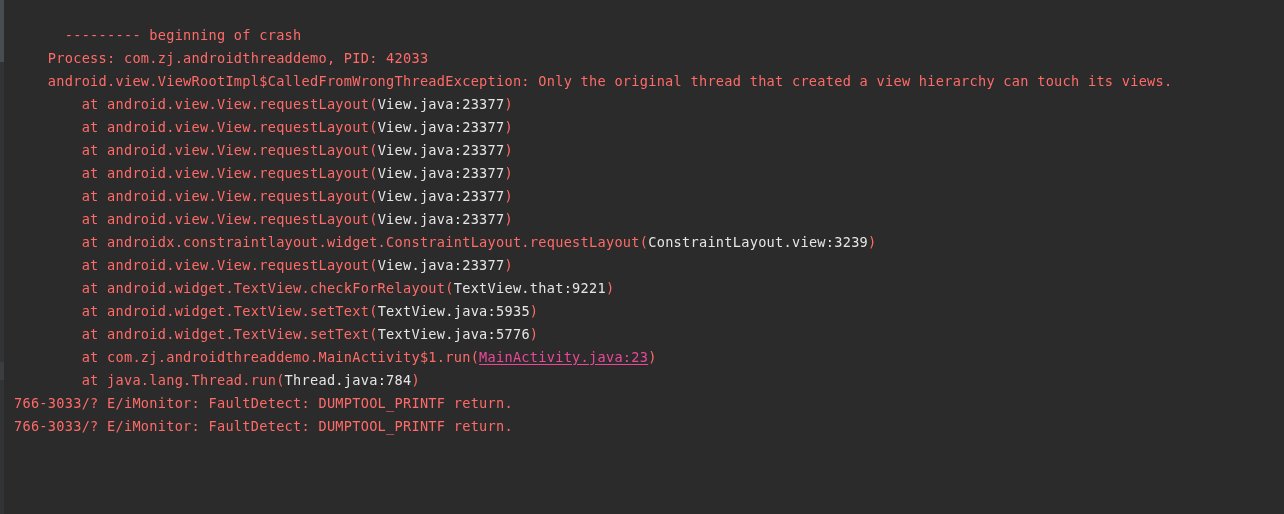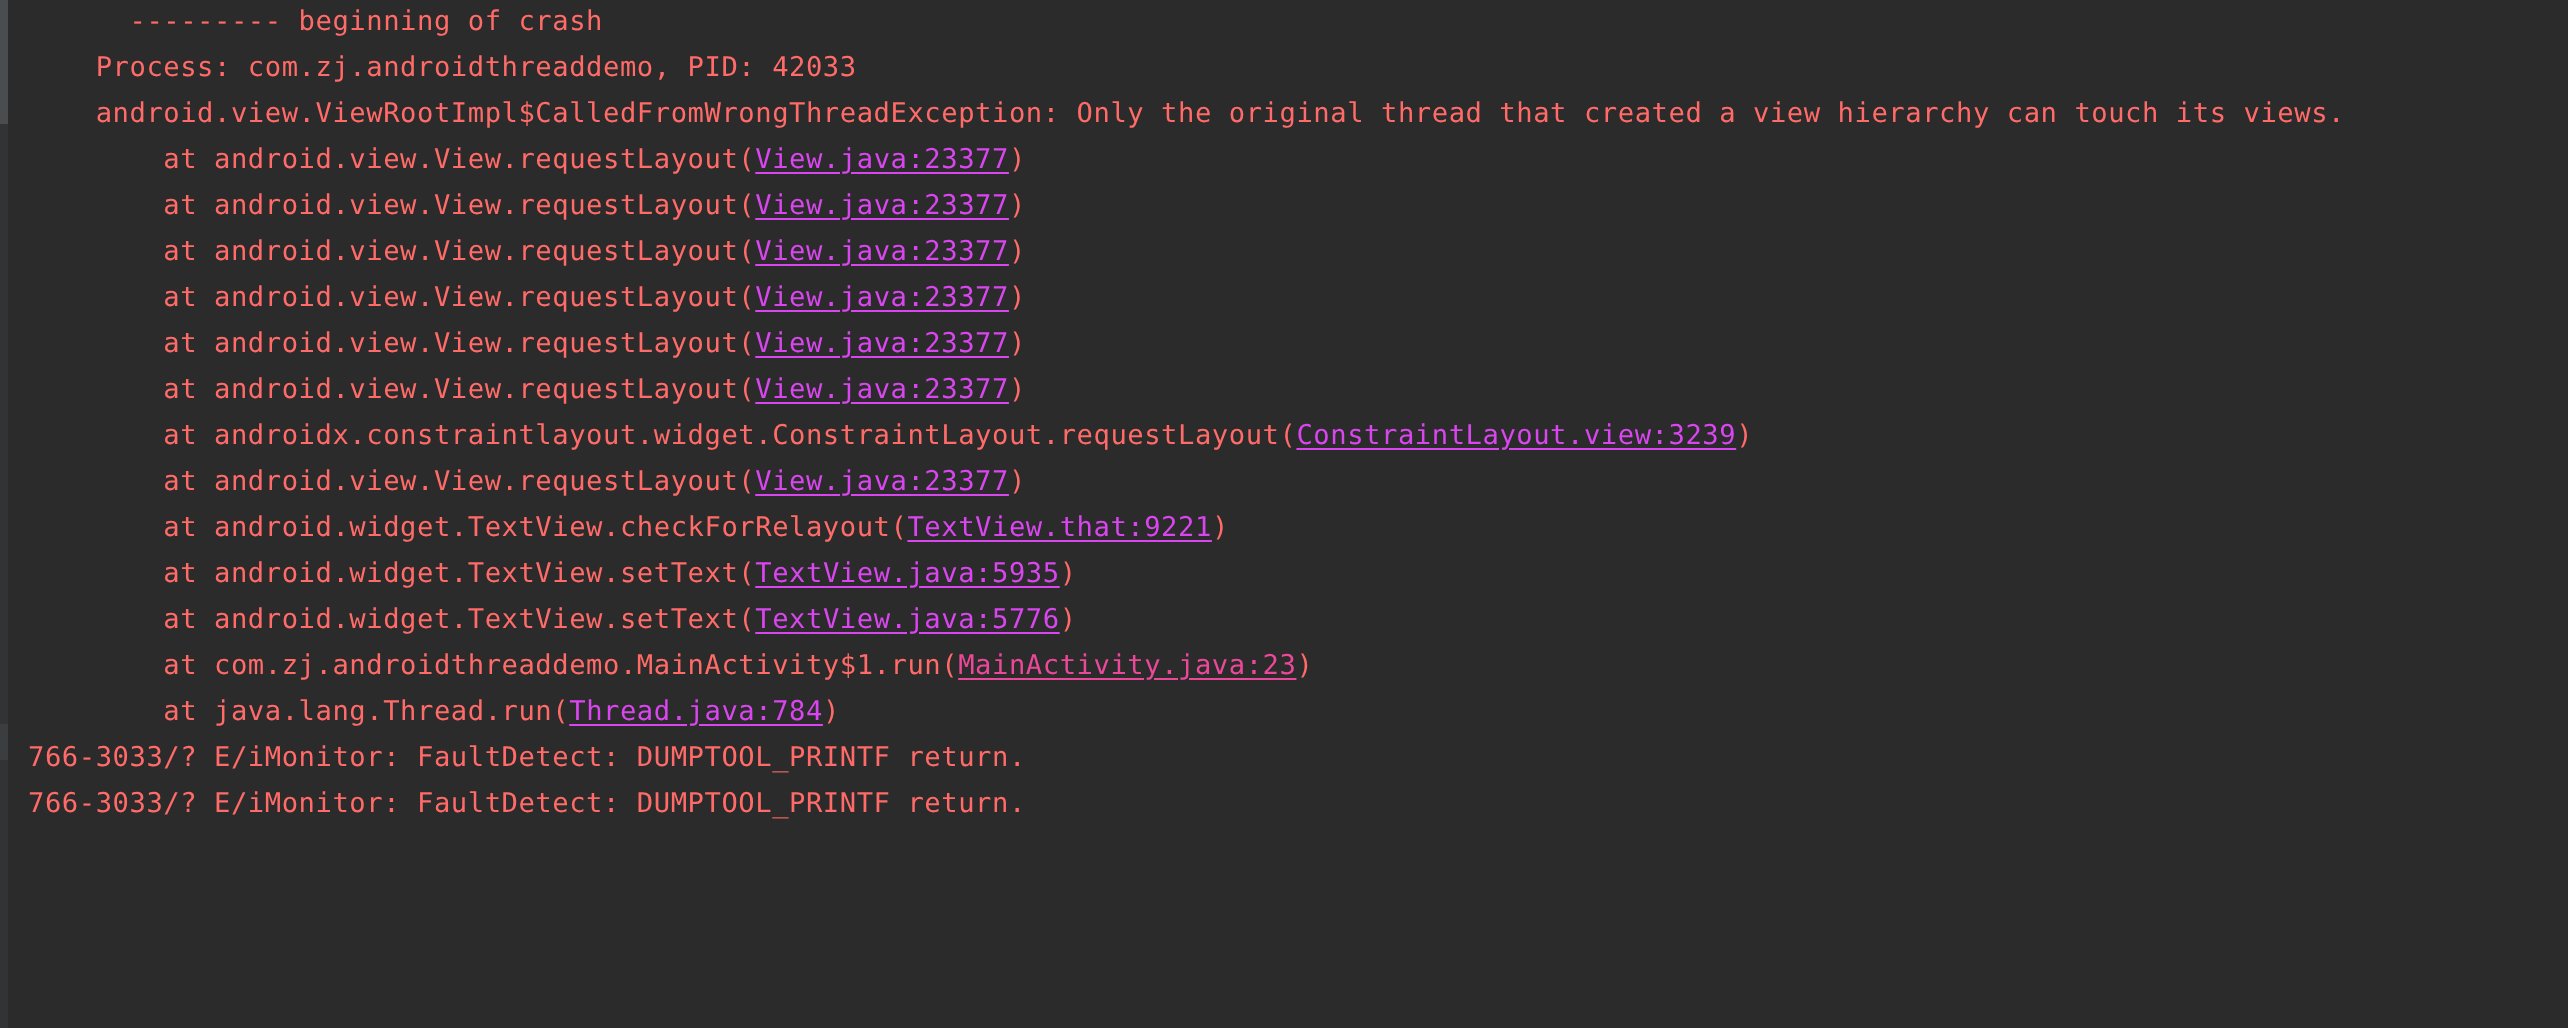--- a/index.html
+++ b/index.html
@@ -48,43 +48,42 @@
     height: 18px;
     background: #3b3e40;
   }
 
   
   #log-lines {
     position: absolute;
     left: 0;
     top: 0;
     width: 1284px;
-    padding-top: 0;
+    padding-top: 24px;
     box-sizing: border-box;
   }
 
   .log-line {
     height: 23px;
     line-height: 23px;
     font-size: 13.6px;
     color: #ff6b68;
     white-space: pre;
     letter-spacing: 0.02em;
     padding-left: 14px;
     overflow: hidden;
   }
 
   .log-line .txt {
     color: #ff6b68;
   }
 
   
   .link-ext {
-    color: #d946ef;
-    text-decoration: underline;
+    color: #e5e5e5;
     text-underline-offset: 2px;
     cursor: pointer;
   }
   
   .link-prj {
     color: #ec4899;
     text-decoration: underline;
     text-underline-offset: 2px;
     cursor: pointer;
   }

